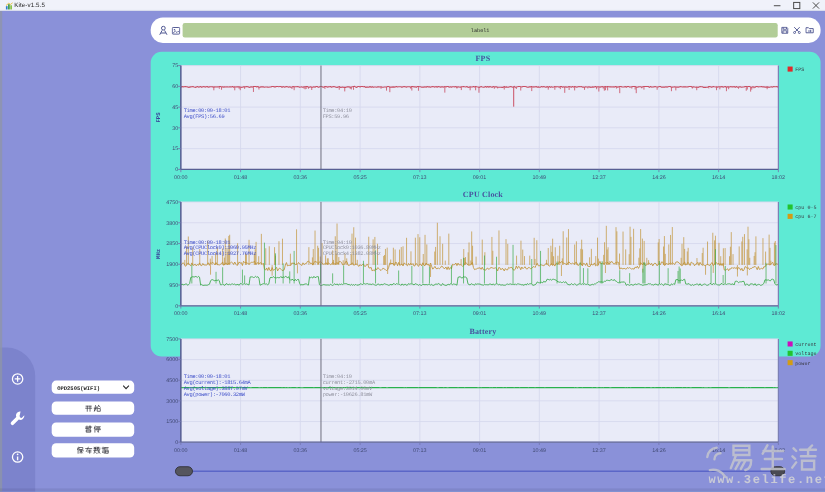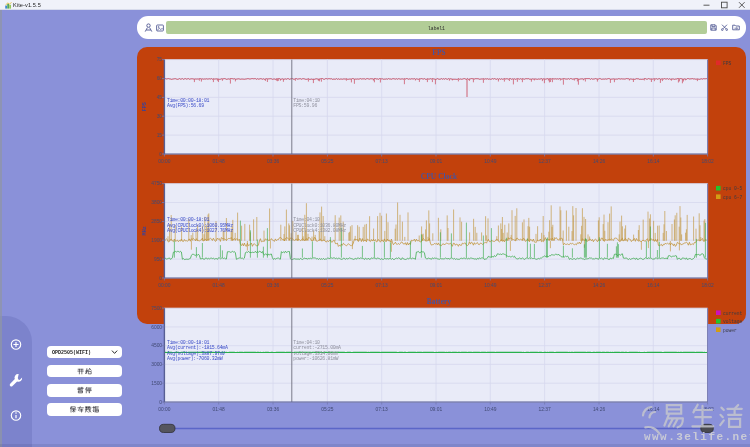--- a/index.html
+++ b/index.html
@@ -1,20 +1,20 @@
 <!DOCTYPE html>
 <html><head><meta charset="utf-8"><style>
 *{margin:0;padding:0;box-sizing:border-box;}
 html,body{width:750px;height:447px;overflow:hidden;background:#8a91d9;font-family:"Liberation Sans",sans-serif;position:relative;}
 #titlebar{position:absolute;left:0;top:0;width:750px;height:10px;background:#f0f2fa;border-bottom:1px solid #d8dcEC;}
 #titlebar .t{position:absolute;left:13px;top:2px;font-size:5.6px;color:#1c1c1c;letter-spacing:.1px;}
 #topbar{position:absolute;left:137px;top:16px;width:609px;height:23px;background:#fff;border-radius:11px;}
 #greenbar{position:absolute;left:166px;top:21.2px;width:541px;height:12.8px;background:#b2cd97;border-radius:2px;}
 #greenbar span{position:absolute;left:0;right:0;top:4.7px;text-align:center;font:4.7px "Liberation Mono",monospace;color:#2c2c2c;}
-#card{position:absolute;left:137px;top:47px;width:609px;height:277px;background:#c2410c;border-radius:10px;}
+#card{position:absolute;left:137px;top:47px;width:609px;height:277px;background:#5eead4;border-radius:10px;}
 #panel .box{position:absolute;left:46.5px;width:75px;height:12.4px;background:#fff;border-radius:4px;}
 #wm{position:absolute;left:618px;top:398px;width:132px;height:49px;}
 #wmurl{position:absolute;left:644px;top:431px;width:114px;overflow:hidden;white-space:nowrap;font:bold 11px "Liberation Mono",monospace;letter-spacing:1.45px;color:rgba(204,205,214,0.95);}
 #leftline{position:absolute;left:0;top:10px;width:1.5px;height:437px;background:#8f96a6;opacity:.75;}
 #rail{position:absolute;left:-12px;top:316px;width:43.5px;height:131px;background:#7c83cc;border-radius:0 26px 0 0;}
 #bottomshade{position:absolute;left:0;top:444px;width:750px;height:3px;background:rgba(40,40,80,0.10);}
 </style></head><body>
 <div id="titlebar">
     <svg width="7" height="7" viewBox="0 0 7 7" style="position:absolute;left:5px;top:2px">
       <rect x="0.3" y="3.6" width="1.6" height="3" fill="#2d7dd2"></rect>

